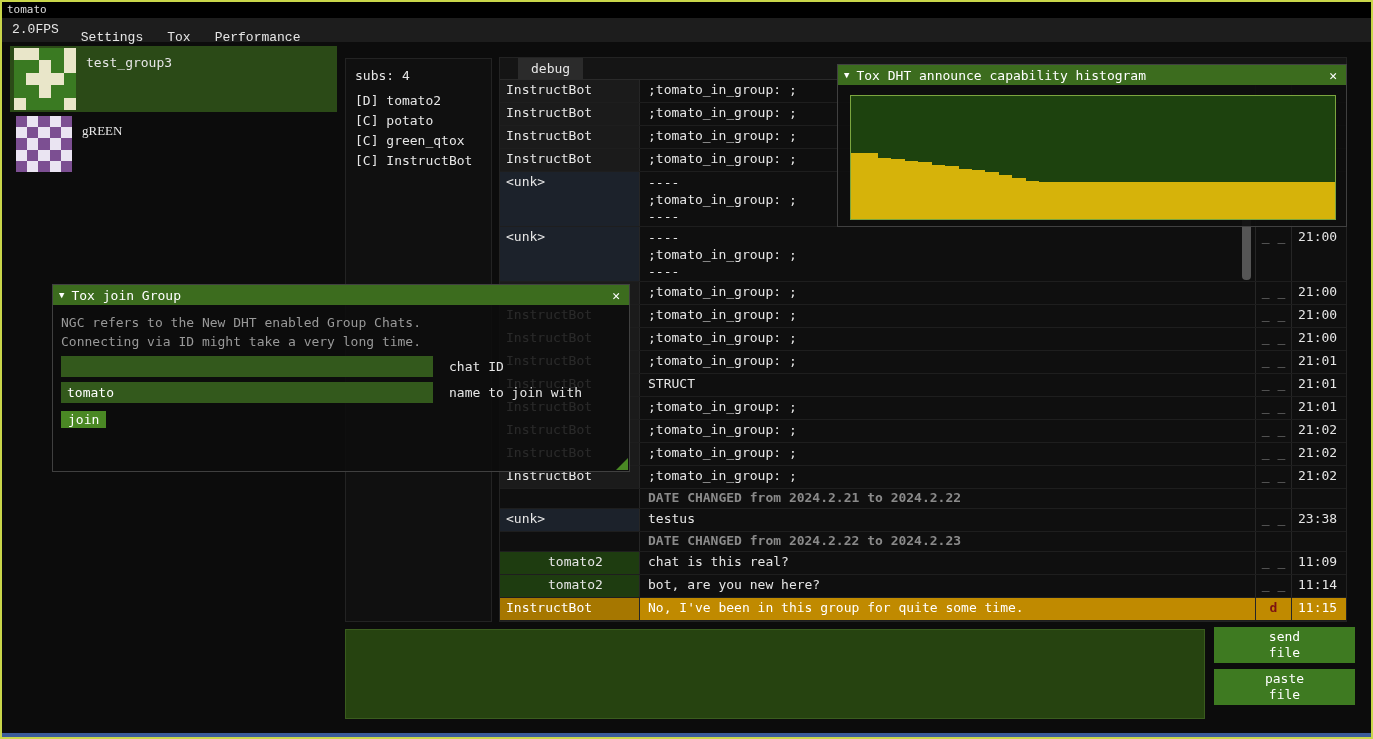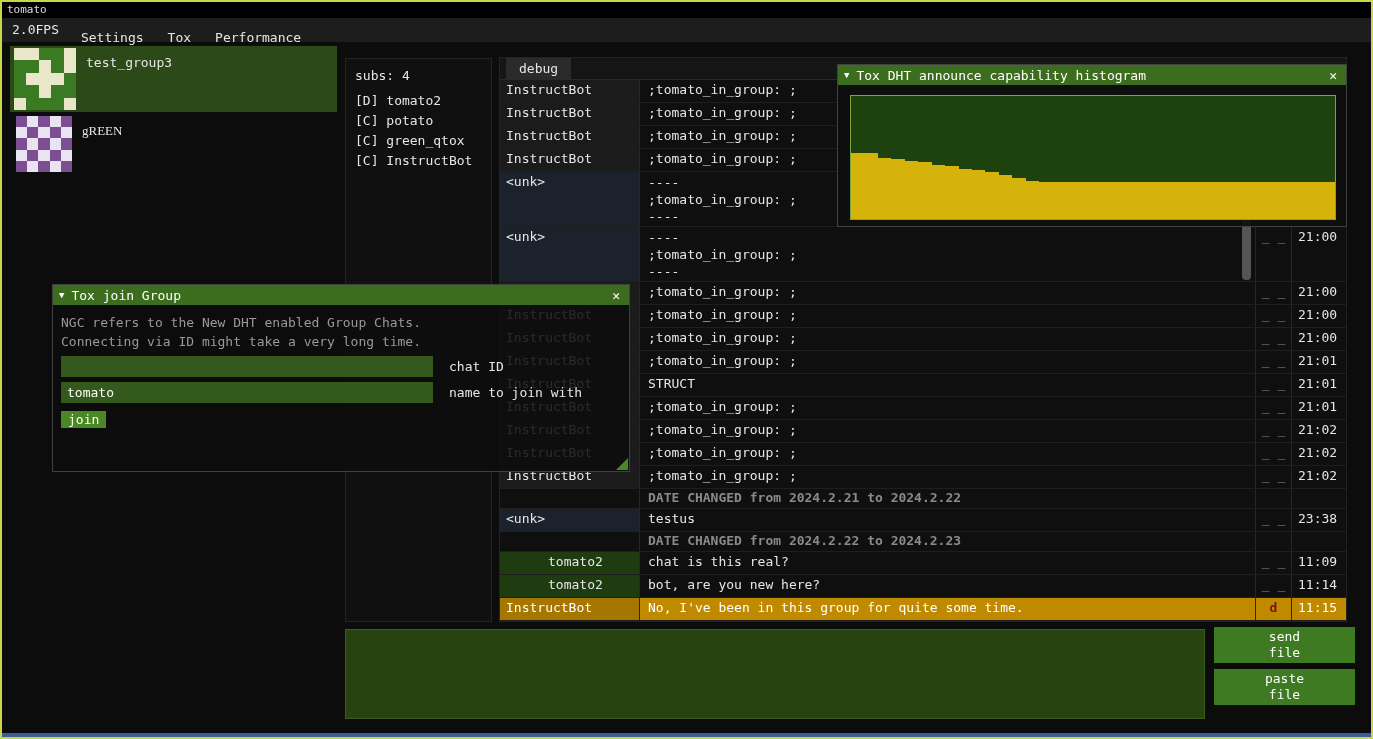--- a/index.html
+++ b/index.html
@@ -6,21 +6,21 @@
   html,body { background:#222; }
   .root {
     position:relative; width:1373px; height:739px;
     background:#0c0c0c; border:2px solid #c9d64a; overflow:hidden;
     font-family:"DejaVu Sans Mono","Liberation Mono",monospace;
     font-size:13px; color:#e6e6e6;
   }
   .titlebar { position:absolute; left:0; top:0; right:0; height:16px; background:#000;
     font-size:11px; line-height:16px; padding-left:5px; color:#ddd; }
   .menubar { position:absolute; left:0; top:16px; right:0; height:24px; background:#1d1d1d;
-    display:flex; align-items:stretch; }
+    display:flex; align-items:stretch;font-family:Liberation Mono, monospace; }
   .menu-fps { padding:0 10px; line-height:24px; }
   .menu-item { padding:8px 12px; line-height:24px; cursor:default; }
 
   
   .group-item { position:absolute; display:flex; align-items:flex-start; gap:10px; padding-left:4px; }
   #g1 { left:8px; top:44px; width:327px; height:66px; background:#2b4a17; }
   #g2 { left:8px; top:112px; width:327px; height:60px;font-family:Liberation Serif, serif; }
   .avatar { display:block; }
   .av1 { width:62px; height:62px; margin-top:2px; }
   .av2 { width:56px; height:56px; margin-top:2px; margin-left:2px; }
@@ -28,21 +28,21 @@
 
   
   .subs { position:absolute; left:343px; top:56px; width:147px; height:564px;
     background:#101010; border:1px solid #232323; padding:7px 9px; line-height:20px; }
   .subs-header { margin-bottom:5px; }
 
   
   .chat { position:absolute; left:497px; top:55px; width:848px; height:565px;
     background:#0f0f0f; border:1px solid #232323; }
   .tabbar { height:22px; background:#151515; border-bottom:1px solid #2a2a2a; display:flex; }
-  .tab { padding:0 13px; line-height:22px; background:#2b2b2b; margin-left:6px; }
+  .tab { padding:0 13px; line-height:22px; background:#2b2b2b; margin-left:18px; }
   .rows { position:absolute; left:0; top:22px; right:0; bottom:0; overflow:hidden; }
   .row { display:flex; height:23px; border-bottom:1px solid #1e1e1e; }
   .row.multi { height:55px; }
   .row.date { height:20px; color:#8a8a8a;font-weight:bold; }
   .c-name { width:140px; min-width:140px; background:#1b1b1b; padding:2px 6px;
     border-right:1px solid #262626; white-space:nowrap; overflow:hidden; }
   .row.date .c-name { background:transparent; }
   .row.unk .c-name { background:#1c222b; }
   .row.tomato2 .c-name { background:#1e3c10;padding-left:48px; }
   .c-msg { flex:1; padding:2px 8px; border-right:1px solid #262626; white-space:nowrap; overflow:hidden; }

